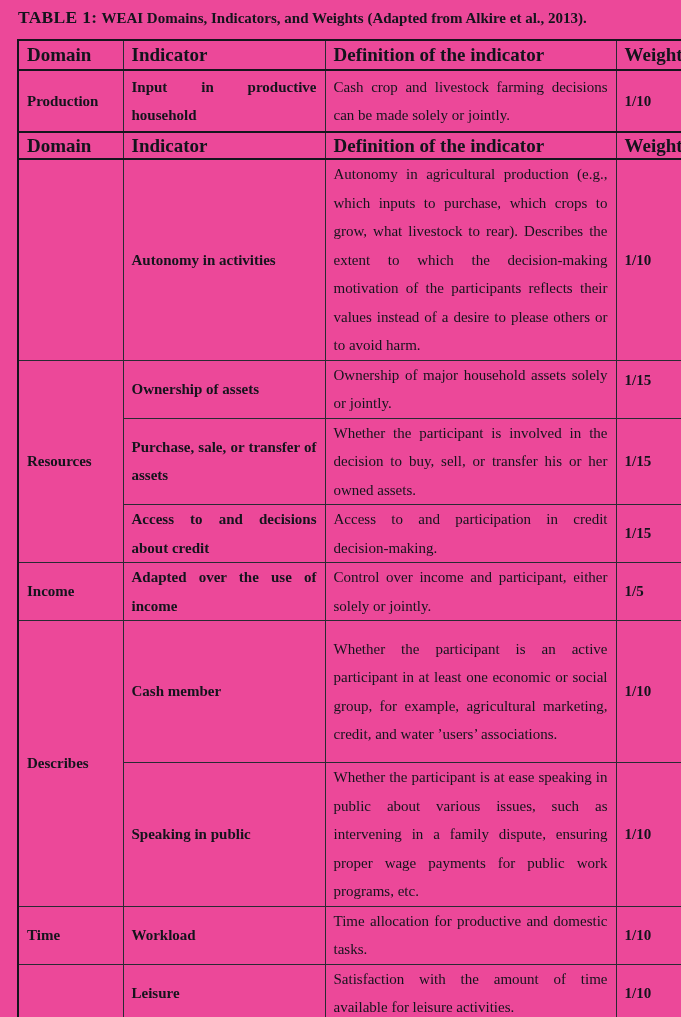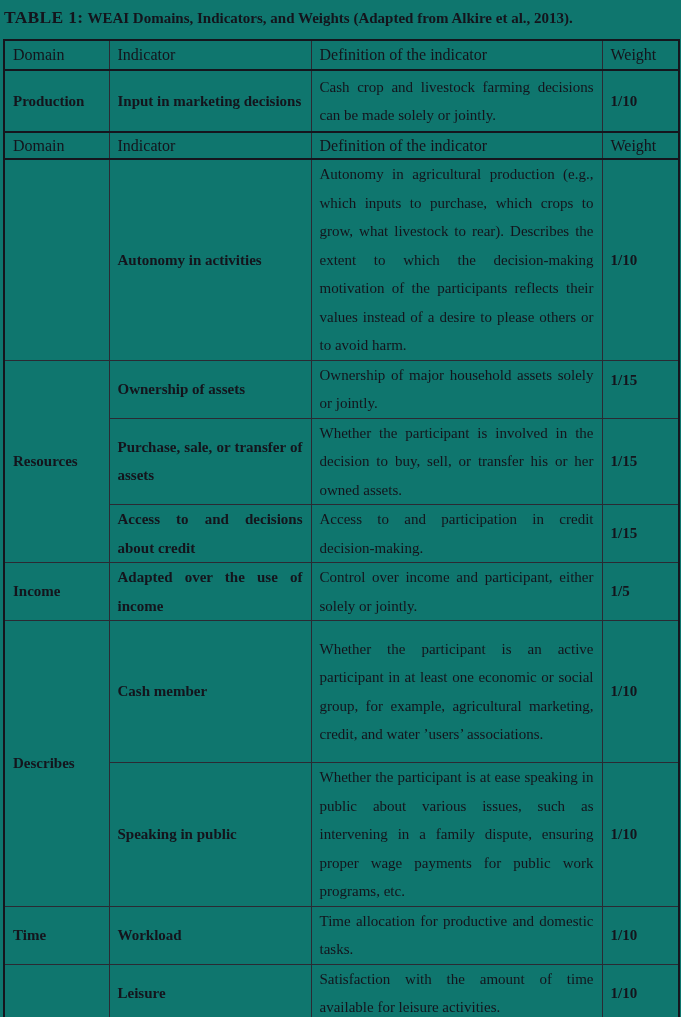--- a/index.html
+++ b/index.html
@@ -6,22 +6,22 @@
   html, body {
     margin: 0; padding: 0;
     background: #ffffff;
     width: 681px;
     font-family: "Liberation Serif", "DejaVu Serif", serif;
     color: #14141c;
   }
   .page {
     width: 681px;
     height: 1017px;
-    padding: 7px 3px 0 3px;
-    background: #0f766e;
+    padding: 7px 3px 0 17px;
+    background: #ec4899;
     overflow: hidden;
   }
   .table-title {
     margin: 0 0 10px 1px;
     font-weight: bold;
     font-size: 15px;
     line-height: 21px;
     white-space: nowrap;
   }
   .table-title .tnum {
@@ -41,25 +41,25 @@
   col.c-weight { width: 77px; }
   th, td {
     border: 1px solid #2a2a33;
     padding: 0 8px;
     font-size: 15px;
     vertical-align: middle;
     text-align: left;
     overflow: hidden;
   }
   tr.hdr th {
-    font-weight: normal;
+    font-weight: bold;
     border-top: 2px solid #15151d;
     border-bottom: 2px solid #15151d;
     line-height: 24px;
-    font-size: 16px;
+    font-size: 19px;
   }
   td.dom, td.ind, td.wt { line-height: 28.5px; font-weight: bold; }
   td.ind, td.def { text-align: justify; }
   td.def { line-height: 28.5px; }
   td.wt-top { vertical-align: top; padding-top: 5px; }
   tr.r-hdr1 { height: 30px; }
   tr.r-prod { height: 62px; }
   tr.r-hdr2 { height: 27px; }
   tr.r-auto { height: 199px; }
   tr.r-own  { height: 57px; }
@@ -89,21 +89,21 @@
     <tbody>
         <tr class="hdr r-hdr1">
       <th>Domain</th>
       <th>Indicator</th>
       <th>Definition of the indicator</th>
       <th>Weight</th>
     </tr>
 
     <tr class="r-prod">
       <td class="dom">Production</td>
-      <td class="ind">Input in marketing decisions</td>
+      <td class="ind">Input in productive household</td>
       <td class="def">Cash crop and livestock farming decisions can be made solely or jointly.</td>
       <td class="wt">1/10</td>
     </tr>
 
     <tr class="hdr r-hdr2">
       <th>Domain</th>
       <th>Indicator</th>
       <th>Definition of the indicator</th>
       <th>Weight</th>
     </tr>

